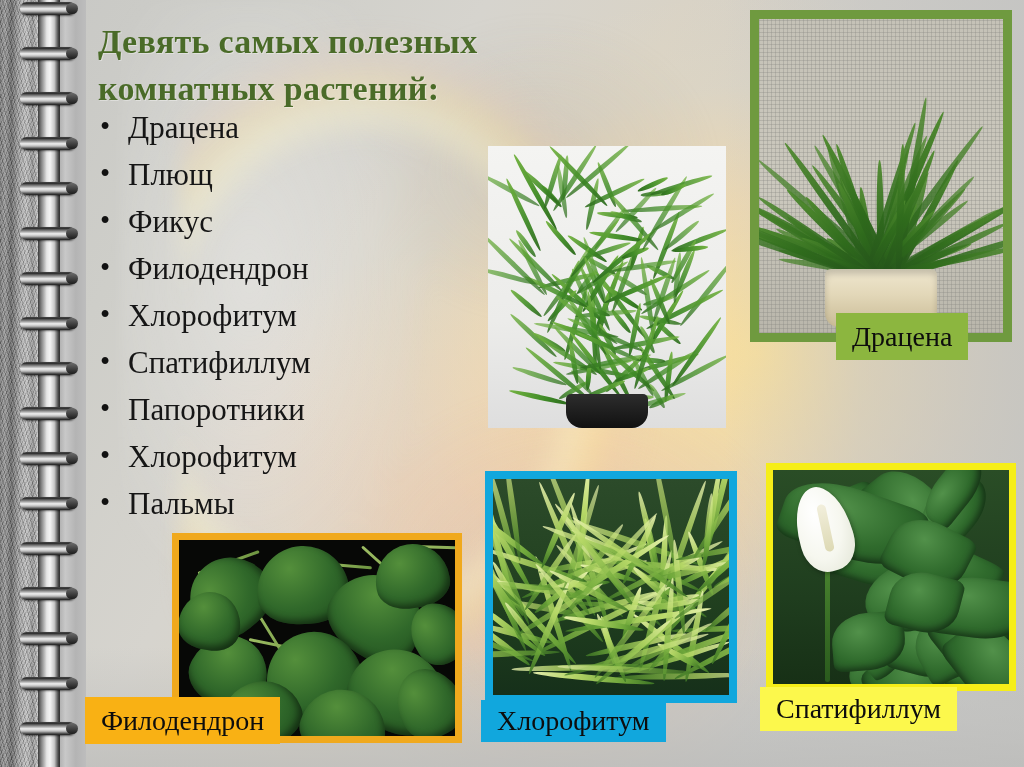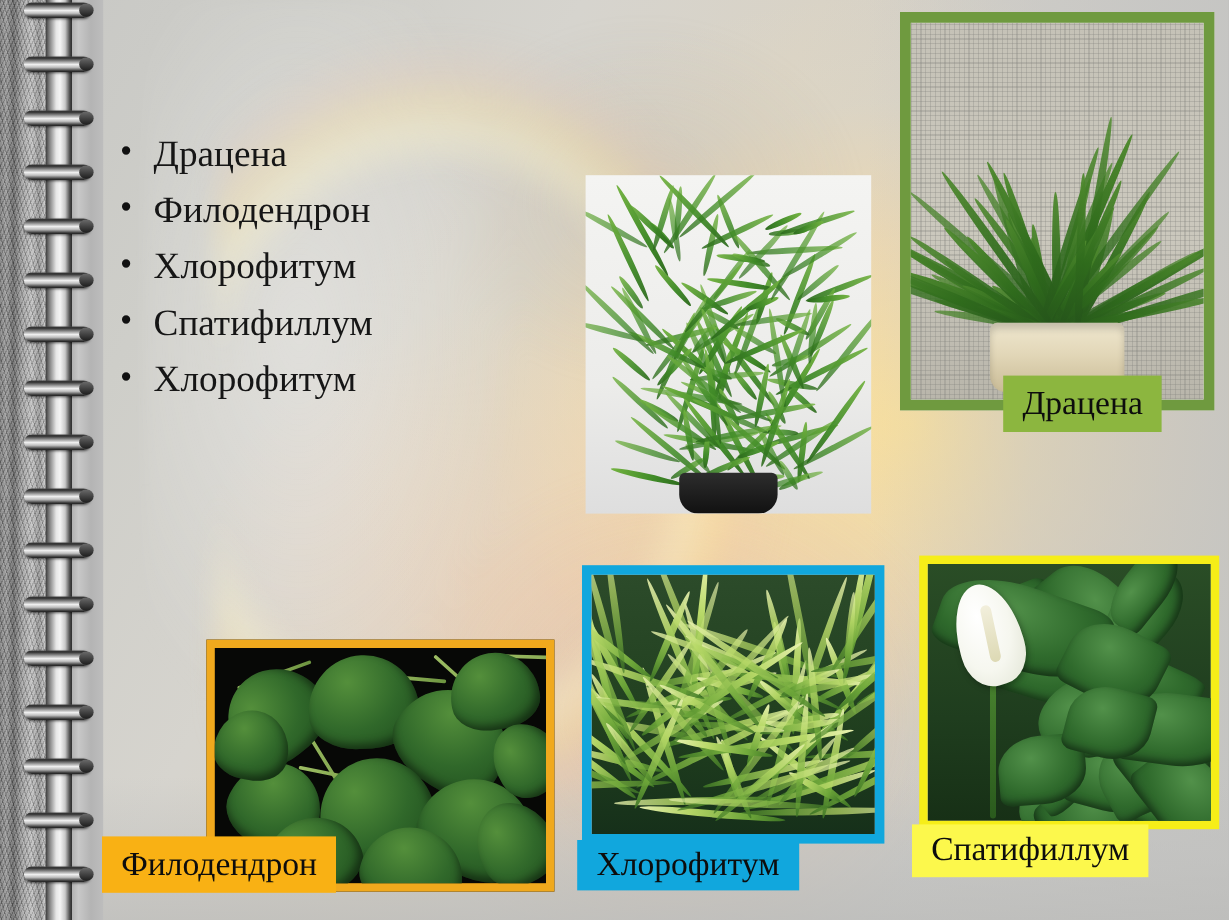--- a/index.html
+++ b/index.html
@@ -384,27 +384,35 @@
         <div class="ring" style="top: 452px;"></div>
         <div class="ring" style="top: 497px;"></div>
         <div class="ring" style="top: 542px;"></div>
         <div class="ring" style="top: 587px;"></div>
         <div class="ring" style="top: 632px;"></div>
         <div class="ring" style="top: 677px;"></div>
         <div class="ring" style="top: 722px;"></div>
       </div>
   </div>
 
+  <div class="title">
+    <div>Девять самых полезных</div>
+    <div>комнатных растений:</div>
+  </div>
 
   <ul class="bullets">
     <li>Драцена</li>
+    <li>Плющ</li>
+    <li>Фикус</li>
     <li>Филодендрон</li>
     <li>Хлорофитум</li>
     <li>Спатифиллум</li>
+    <li>Папоротники</li>
     <li>Хлорофитум</li>
+    <li>Пальмы</li>
   </ul>
 
   <div class="photo" id="photo-dracaena">
     <div class="dra-inner">
       <div id="dra-blades">
           <div class="blade" style="height: 105.912px; transform: translateX(-50%) rotate(15.9deg); opacity: 0.87; margin-left: 17px;"></div>
           <div class="blade" style="height: 133.504px; transform: translateX(-50%) rotate(28.2deg); opacity: 0.96; margin-left: 14px;"></div>
           <div class="blade" style="height: 189.685px; transform: translateX(-50%) rotate(-69.8deg); opacity: 0.78; margin-left: -10px;"></div>
           <div class="blade" style="height: 77.0841px; transform: translateX(-50%) rotate(80.8deg); opacity: 0.83; margin-left: -16px;"></div>
           <div class="blade" style="height: 150.842px; transform: translateX(-50%) rotate(-70.2deg); opacity: 0.98; margin-left: 11px;"></div>

